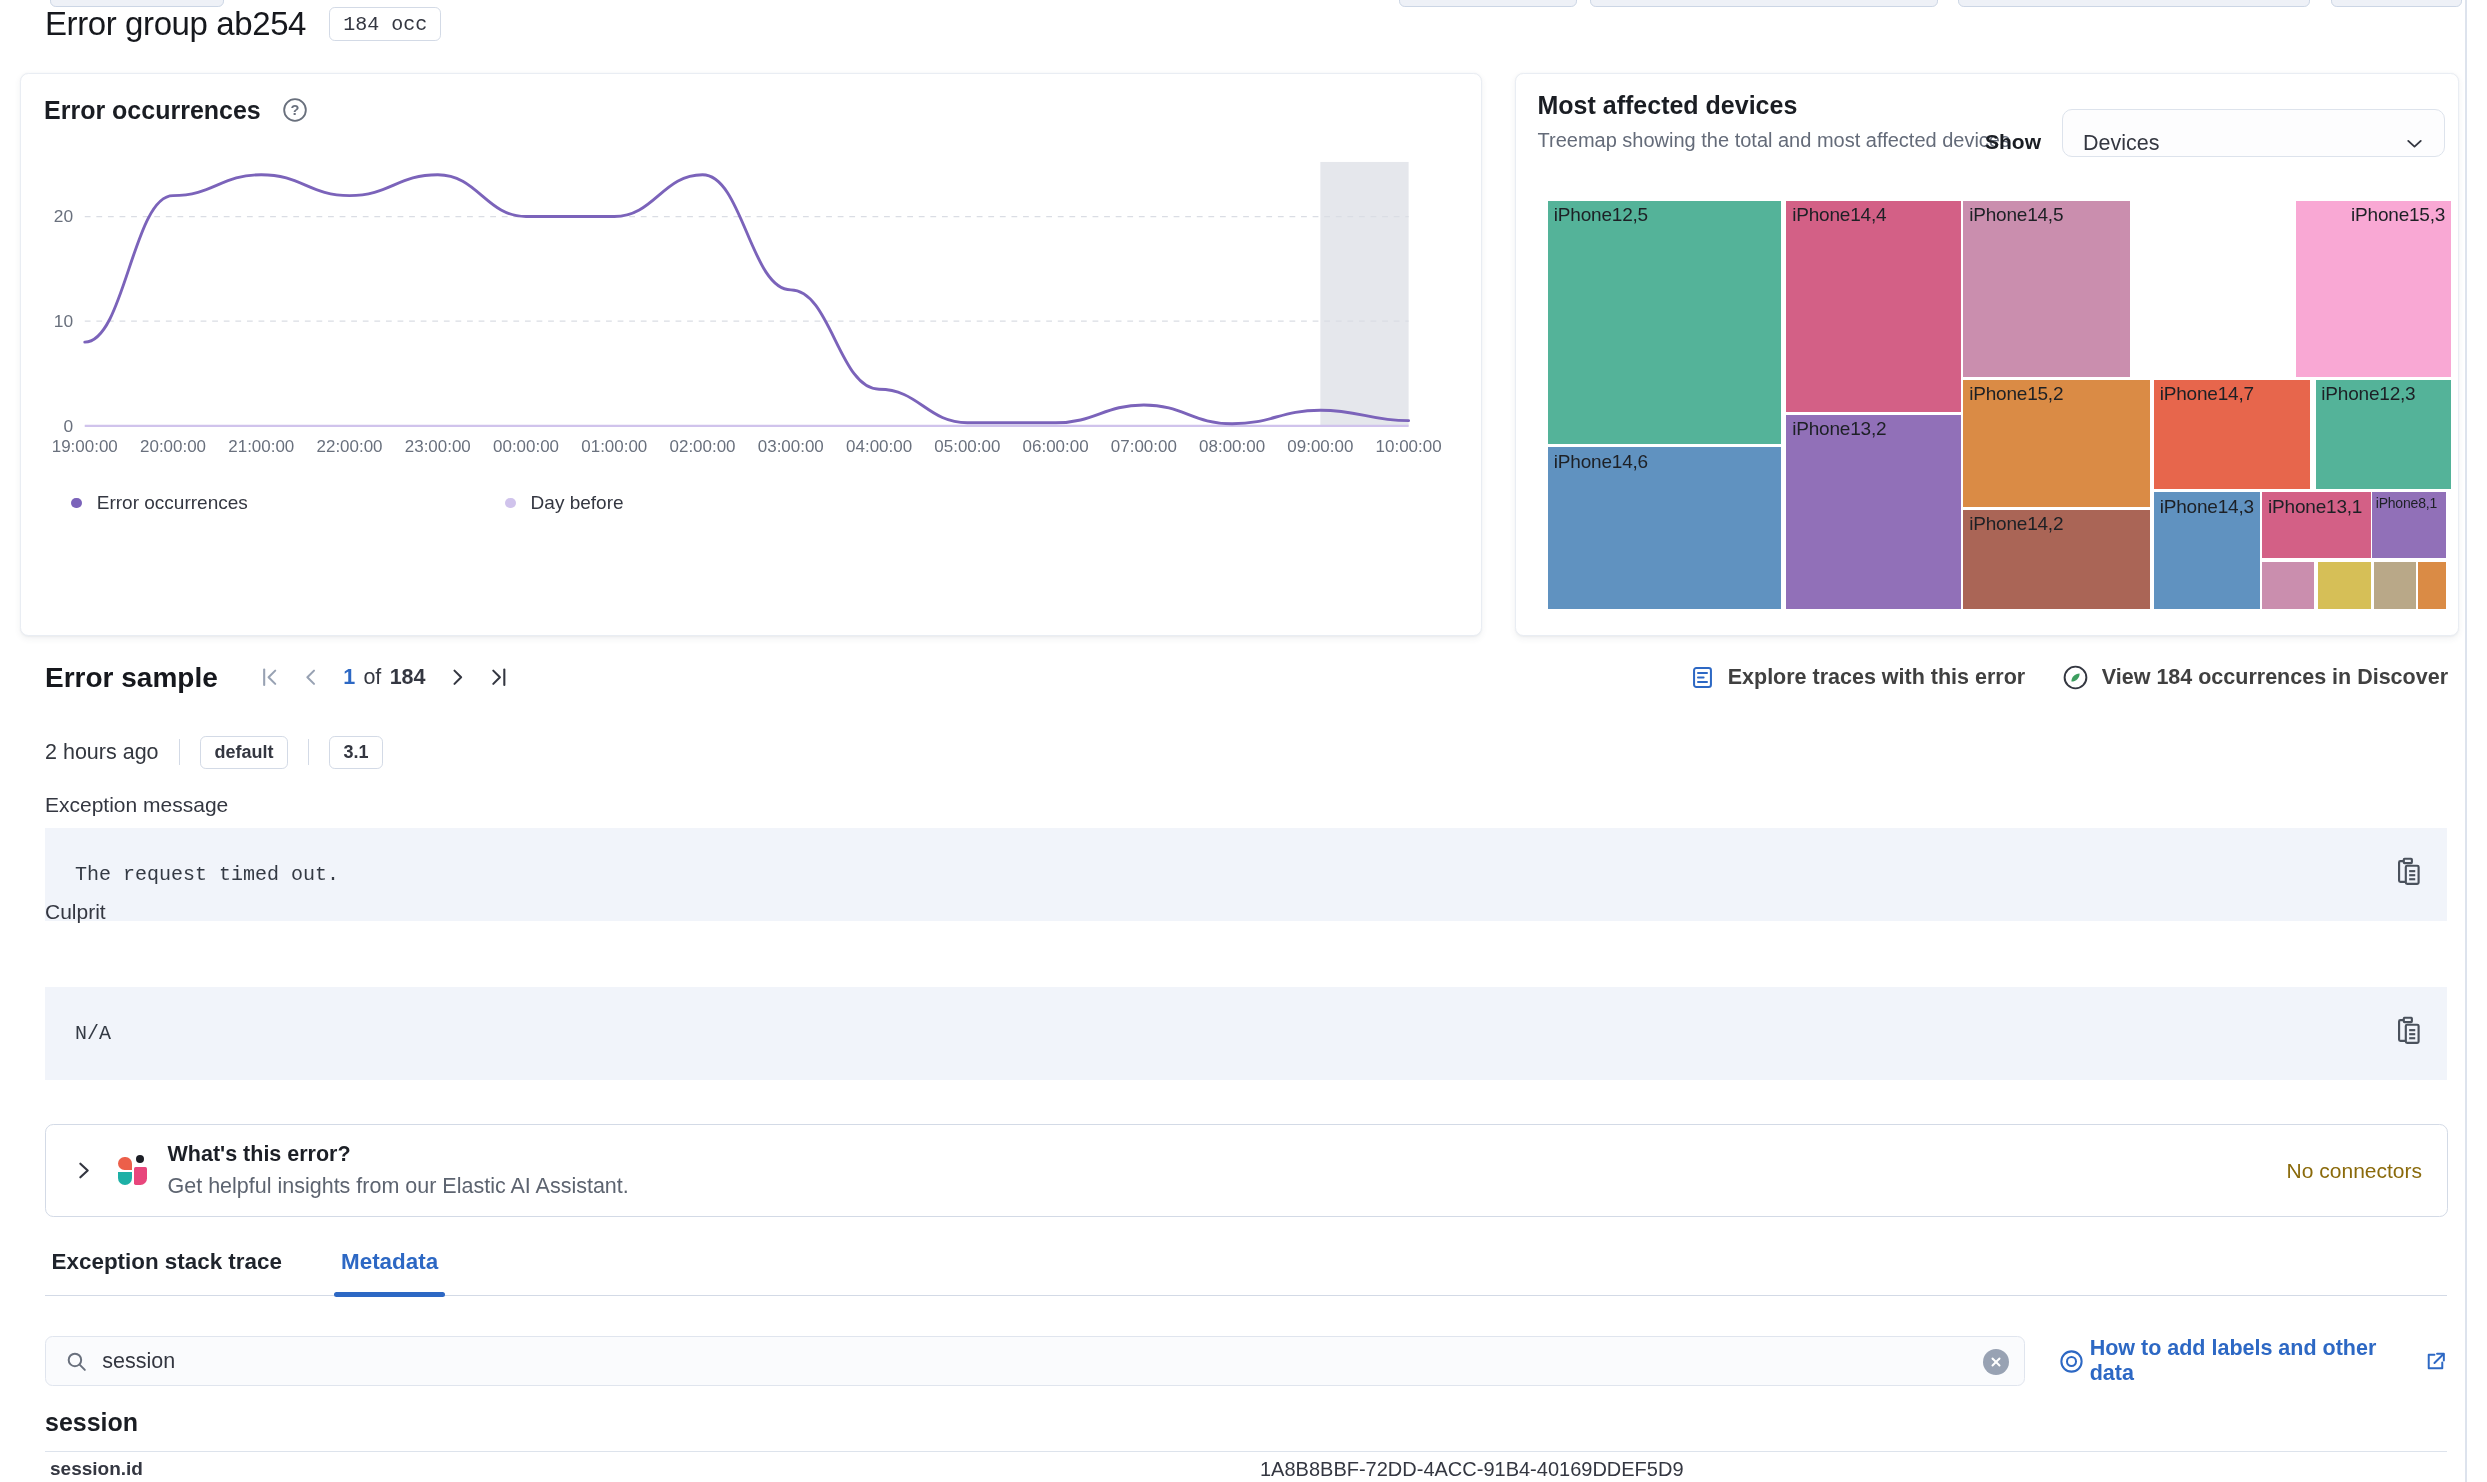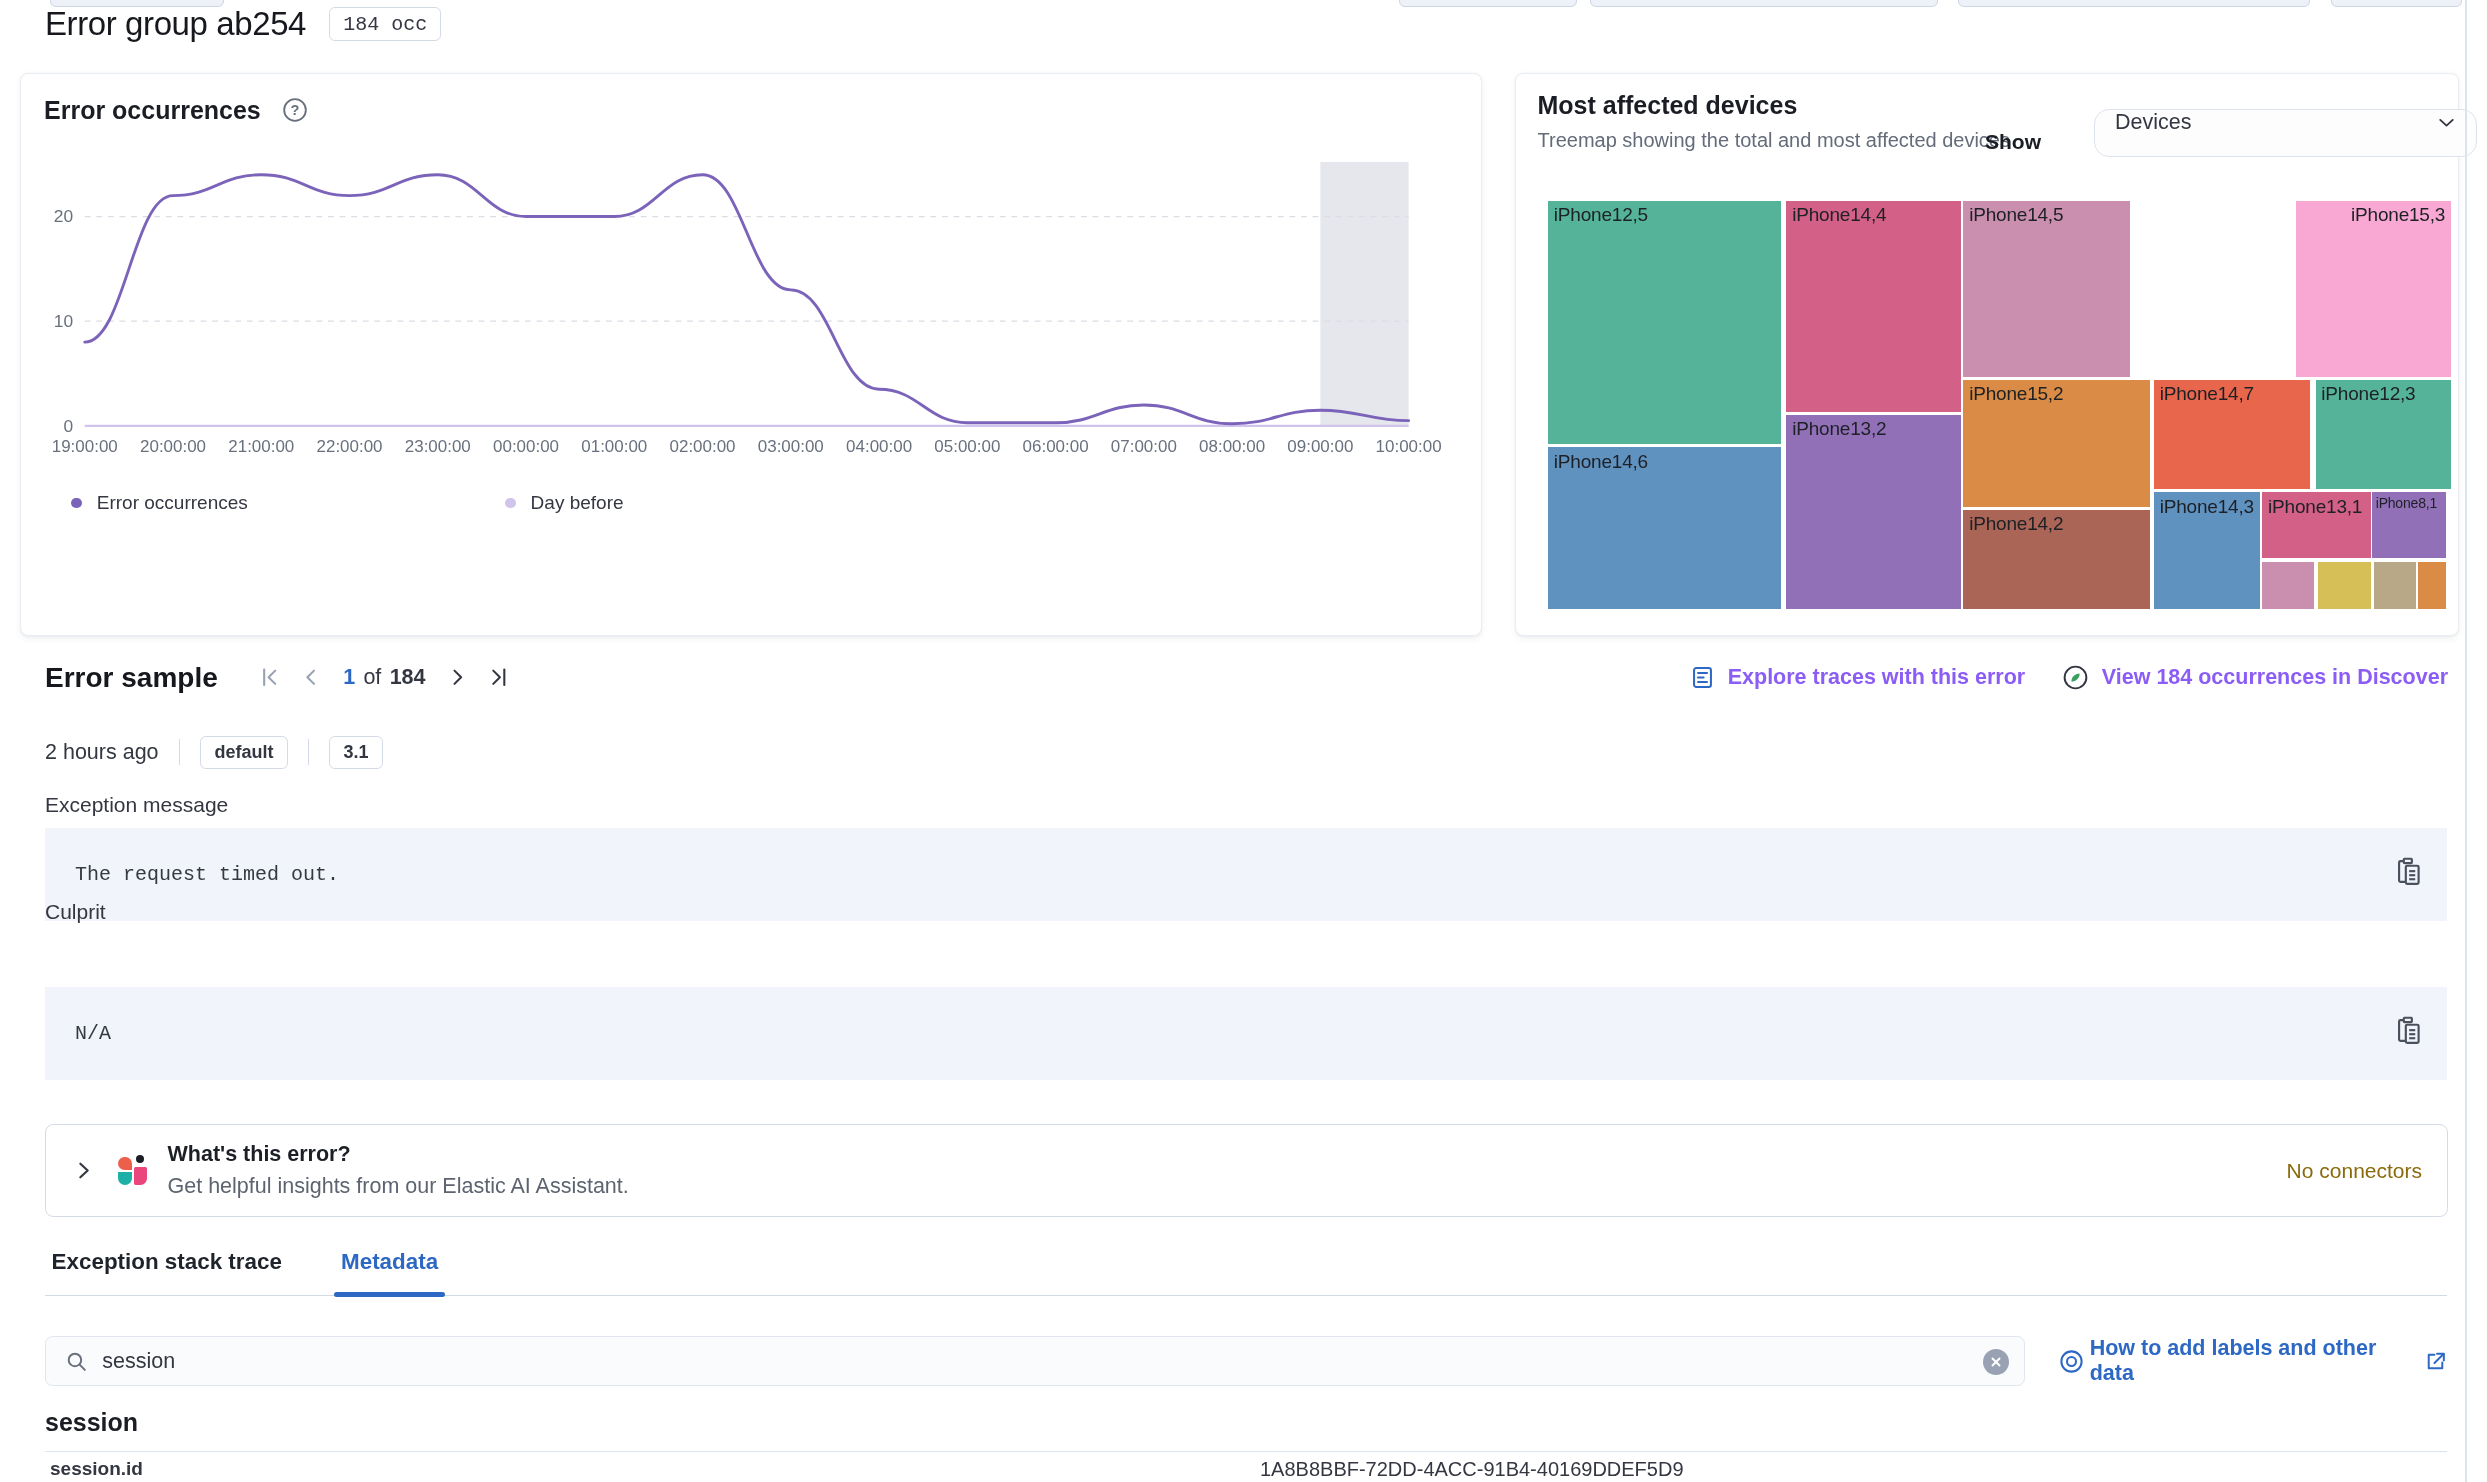--- a/index.html
+++ b/index.html
@@ -30,40 +30,40 @@
   .legend-row { position:absolute; left:50px; top:418px; display:flex; align-items:center; }
   .legend-item { display:flex; align-items:center; gap:15px; cursor:pointer; }
   .legend-item + .legend-item { margin-left:257px; }
   .legend-dot { width:10.8px; height:10.8px; border-radius:50%; }
   .legend-label { font-size:19px; color:#343741; }
 
   .dev-title { position:absolute; left:21.5px; top:16.6px;text-align:right; }
   .dev-subtitle { position:absolute; left:21.5px; top:53px; width:505px; font-size:20px; line-height:26.5px; color:#646b79; }
   .show-label { position:absolute; left:469px; top:56px; font-size:21px; font-weight:700; color:#1a1d23; }
   .dev-select { position:absolute; left:546px; top:35px; width:383px; height:48px; background:#fdfdfe;
-    border:1.7px solid #dde3ec; border-radius:15px; display:flex; align-items:flex-start; justify-content:space-between;
-    padding:0 16.6px 0 20px; cursor:pointer;margin-left:32px; }
+    border:1.7px solid #dde3ec; border-radius:10px; display:flex; align-items:flex-end; justify-content:space-between;
+    padding:0 16.6px 0 20px; cursor:pointer; }
   .dev-select-value { font-size:21.5px; color:#343741; }
 
   .treemap { position:absolute; left:32px; top:127px; width:903px; height:408px; }
   .tm-cell { position:absolute; overflow:hidden; cursor:pointer; }
   .tm-cell span { display:block; padding:3.3px 5.8px; font-size:19px; font-weight:500; color:#1d2025; letter-spacing:-0.2px; }
   .tm-small span { font-size:14px; padding:2.5px 3.3px; }
 
   
   .sample-header { position:absolute; left:45px; top:661px; width:2403px; display:flex; align-items:center; }
   .sample-title { font-size:28px; font-weight:700; color:#16181d; }
   .pagination { display:flex; align-items:center; gap:8.3px; margin-left:36px; }
   .pg-btn { background:none; border:none; padding:3.3px; cursor:pointer; display:flex; align-items:center; }
   .pg-indicator { font-size:21.5px; margin:0 6.6px; }
   .pg-current { color:#2d68c4; font-weight:700; }
   .pg-of { color:#343741; font-weight:400; margin:0 8.3px; }
   .pg-total { color:#343741; font-weight:700; }
   .header-spacer { flex:1; }
-  .hdr-link { display:flex; align-items:center; gap:11.6px; color:#8b5cf6; font-size:21.5px; font-weight:600;
+  .hdr-link { display:flex; align-items:center; gap:11.6px; color:#404040; font-size:21.5px; font-weight:600;
     text-decoration:none; cursor:pointer; }
   .hdr-link + .hdr-link { margin-left:36px; }
 
   .meta-row { position:absolute; left:45px; top:732px; display:flex; align-items:center; gap:20px; height:40px; }
   .time-ago { font-size:21.5px; color:#33373f; }
   .vsep { width:1.7px; height:26.5px; background:#d3dae6; }
   .meta-badge { border:1.7px solid #d3dae6; border-radius:5.8px; padding:5px 13.2px; font-size:18px; font-weight:700; color:#343741; }
 
   .block-label { position:absolute; left:45px; font-size:21px; color:#343741; }
   .code-block { position:absolute; left:45px; width:2402px; height:93px; background:#f1f4fa;

